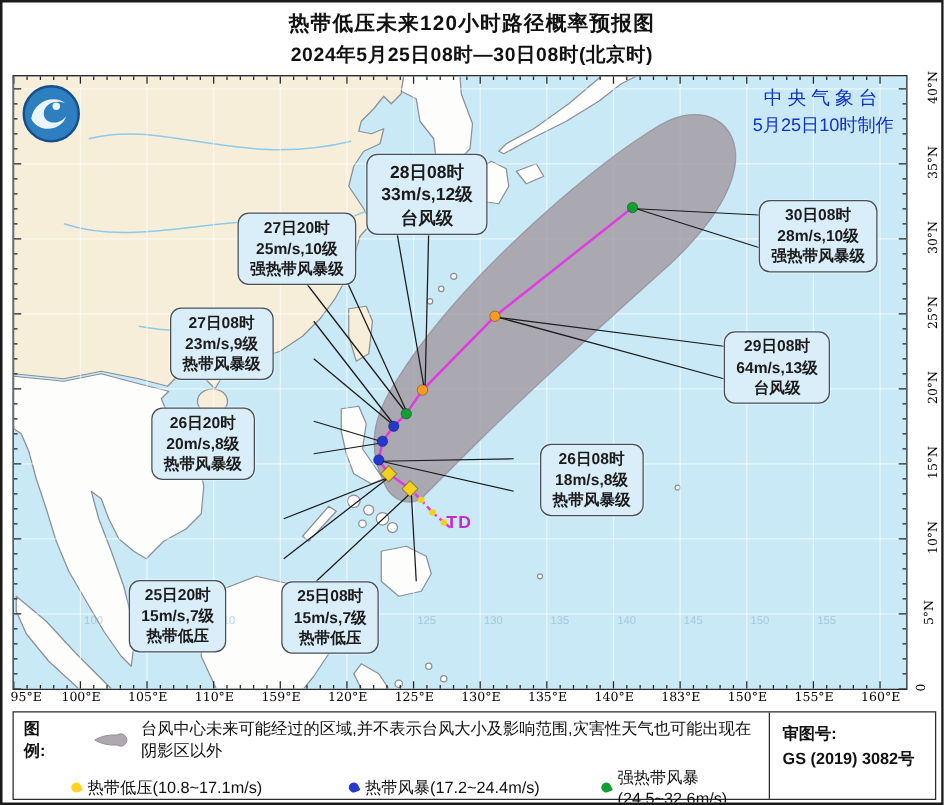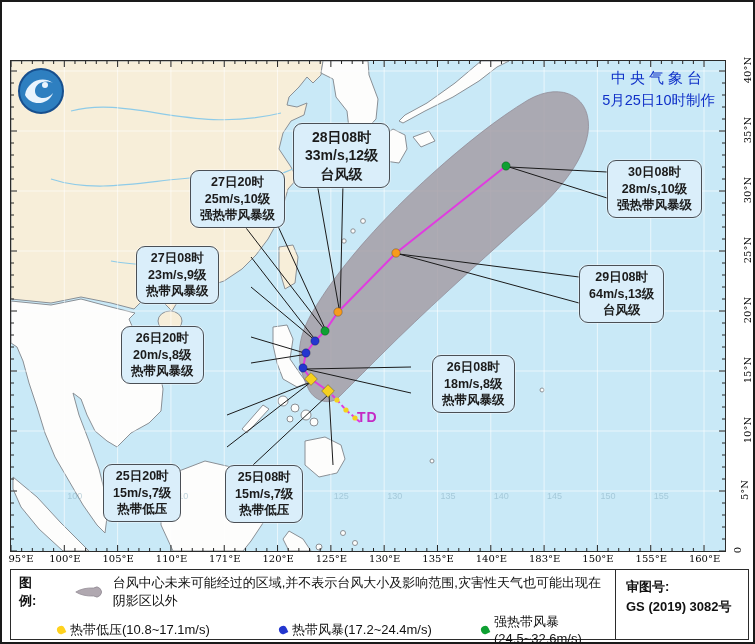--- a/index.html
+++ b/index.html
@@ -44,20 +44,24 @@
                row-gap:3px;font-size:13px;color:#111;}
   .legend-item{display:flex;align-items:center;}
   .legend-dot{display:inline-block;width:8px;height:8px;border-radius:50% 50% 50% 0;
               transform:rotate(-115deg);margin-right:5px;flex:none;}
 </style>
 </head>
 <body>
 
 <div id="stage">
 
+  <div id="title-block">
+    <div id="main-title">热带低压未来120小时路径概率预报图</div>
+    <div id="sub-title">2024年5月25日08时—30日08时(北京时)</div>
+  </div>
 
   <div id="map">
     <svg id="map-svg" width="714" height="490" viewBox="0 0 714 490">
 
       <g stroke="#8a9096" stroke-width="1" stroke-linejoin="round">
         <path fill="#f7eed9" d="M 0 0 L 312 0 L 310 14 L 302 22 L 296 16 L 288 26 L 278 36 L 276 44 L 286 46 L 296 42 L 293 54 L 280 60 L 272 72 L 268 88 L 280 106 L 286 118 L 277 128 L 273 142 L 267 160 L 257 178 L 245 194 L 231 208 L 213 220 L 195 226 L 179 230 L 167 240 L 161 250 L 153 242 L 143 234 L 131 240 L 123 248 L 100 242 L 70 236 L 40 242 L 0 238 Z"></path>
         <path fill="#fdfdfc" d="M 312 0 L 357 0 L 358 14 L 367 38 L 365 58 L 350 74 L 338 68 L 336 50 L 325 36 L 322 18 L 310 12 Z"></path>
         <path fill="#fdfdfc" d="M 0 240 L 40 244 L 70 238 L 100 246 L 124 252 L 118 258 L 124 272 L 136 290 L 148 308 L 152 328 L 150 350 L 138 362 L 120 372 L 106 386 L 96 380 L 84 370 L 76 354 L 70 338 L 62 332 L 68 354 L 78 380 L 88 408 L 94 432 L 96 456 L 94 472 L 86 464 L 72 444 L 58 420 L 44 396 L 34 372 L 26 346 L 18 322 L 12 300 L 6 286 L 0 282 Z"></path>
         <ellipse fill="#f7eed9" cx="159" cy="260" rx="12" ry="10"></ellipse>
         <path fill="#f7eed9" d="M 268 186 L 282 184 L 287 196 L 284 222 L 274 228 L 268 208 Z"></path>
@@ -444,21 +448,21 @@
           <div>强热带风暴级</div>
         </div>
       </div>
   </div>
 
   <div id="lon-axis">
       <span style="left: 0px; transform: translateX(-6%);">95°E</span>
       <span style="left: 53.31px; transform: translateX(-45%);">100°E</span>
       <span style="left: 106.62px; transform: translateX(-45%);">105°E</span>
       <span style="left: 159.93px; transform: translateX(-45%);">110°E</span>
-      <span style="left: 213.24px; transform: translateX(-45%);">171°E</span>
+      <span style="left: 213.24px; transform: translateX(-45%);">159°E</span>
       <span style="left: 266.55px; transform: translateX(-45%);">120°E</span>
       <span style="left: 319.86px; transform: translateX(-45%);">125°E</span>
       <span style="left: 373.17px; transform: translateX(-45%);">130°E</span>
       <span style="left: 426.48px; transform: translateX(-45%);">135°E</span>
       <span style="left: 479.79px; transform: translateX(-45%);">140°E</span>
       <span style="left: 533.1px; transform: translateX(-45%);">183°E</span>
       <span style="left: 586.41px; transform: translateX(-45%);">150°E</span>
       <span style="left: 639.72px; transform: translateX(-45%);">155°E</span>
       <span style="left: 693.03px; transform: translateX(-45%);">160°E</span>
     </div>

